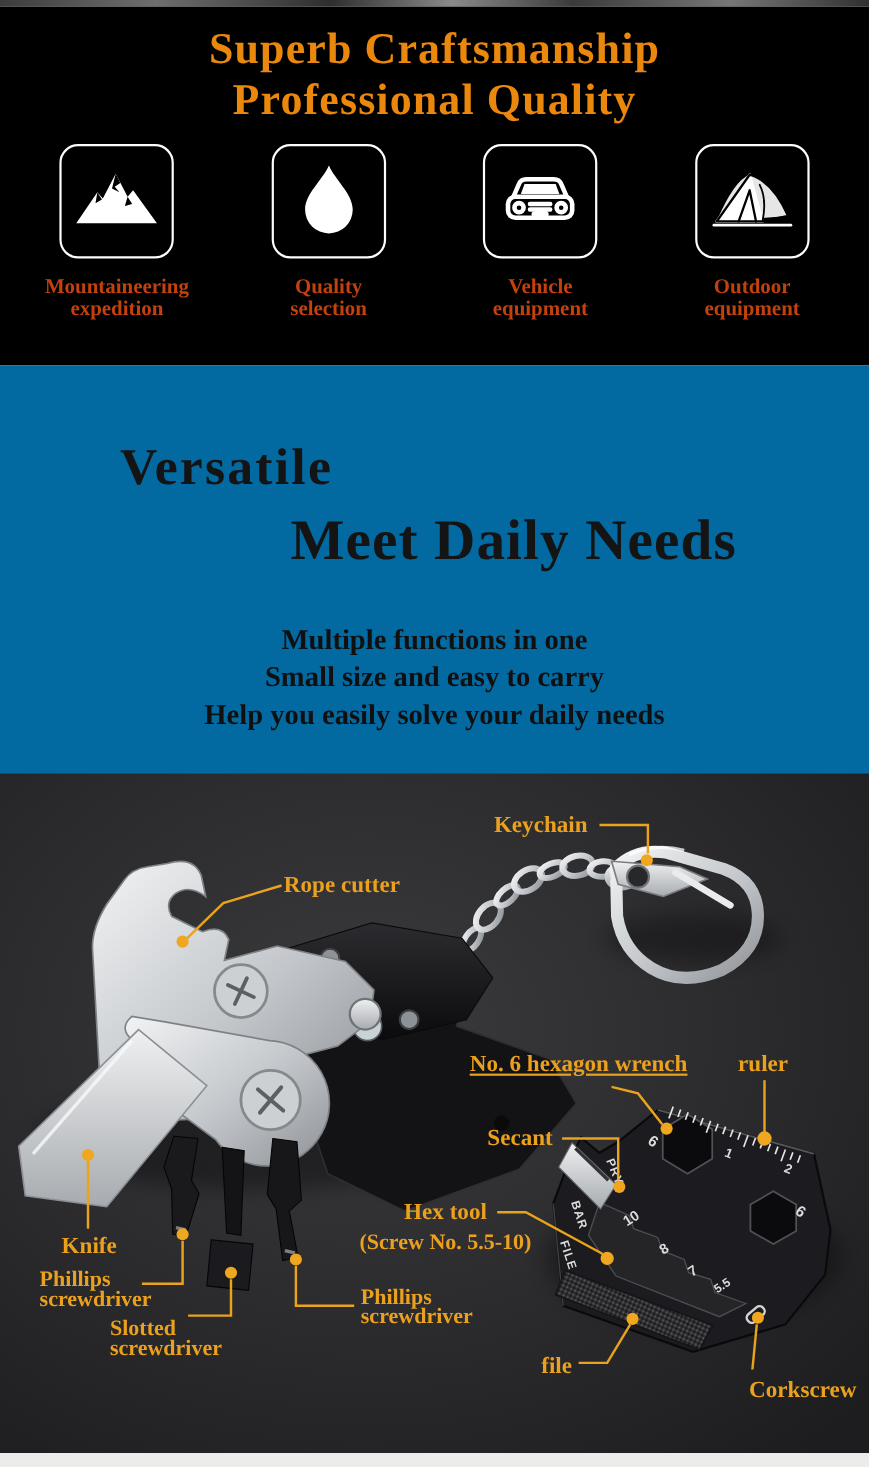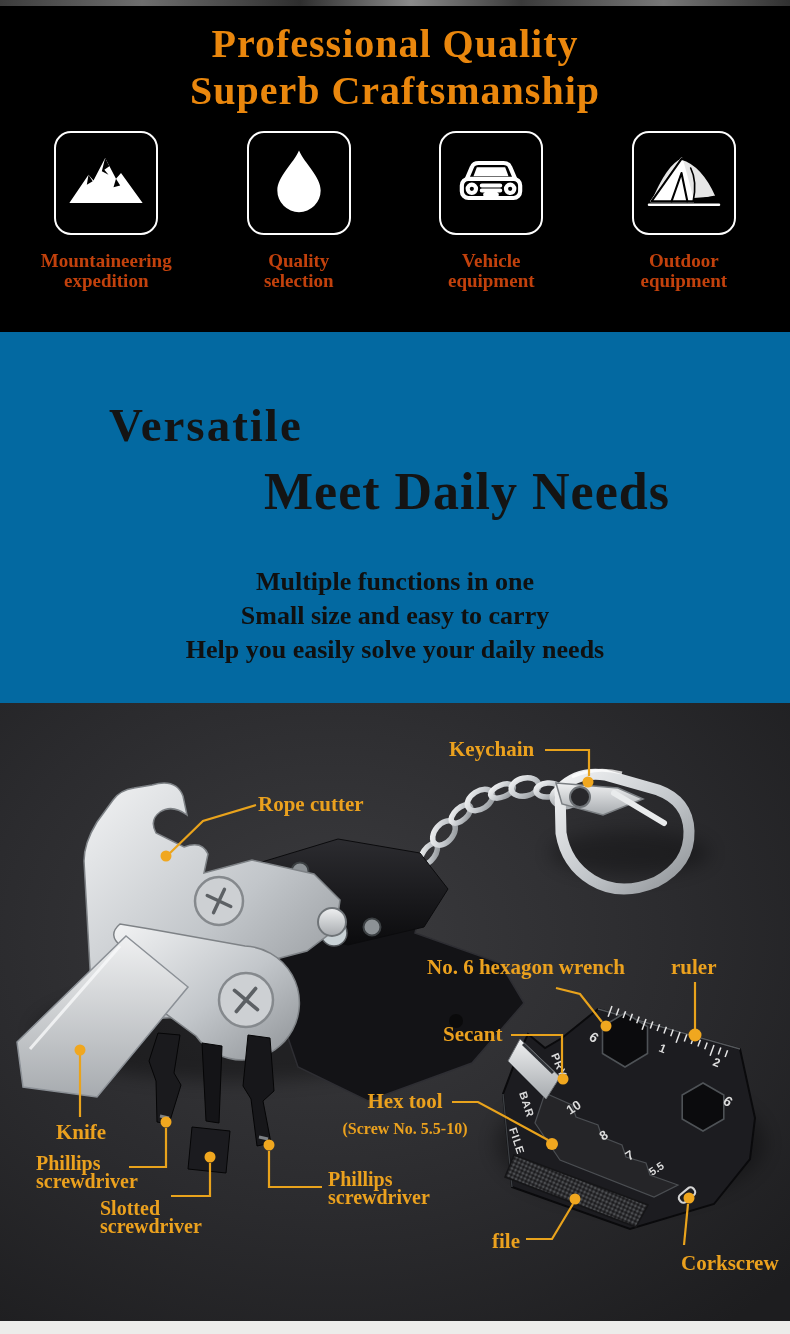--- a/index.html
+++ b/index.html
@@ -22,37 +22,37 @@
   .intro{position:absolute;top:332px;left:0;width:790px;height:371px;background:#0369a1;color:#141414;}
   .headline1{position:absolute;left:109px;top:66px;font-size:47px;font-weight:bold;letter-spacing:2px;}
   .headline2{position:absolute;left:264px;top:130px;font-size:52px;font-weight:bold;letter-spacing:1px;}
   .intro-sub{position:absolute;top:233px;left:0;width:790px;text-align:center;
     font-size:26px;font-weight:bold;line-height:34px;color:#101010;}
   
   .diagram{position:absolute;top:703px;left:0;width:790px;height:618px;background:#28282B;}
   .diagram svg.scene{position:absolute;left:0;top:0;}
   .ann{position:absolute;color:#EBA11E;font-weight:bold;font-size:21px;line-height:22px;
        white-space:nowrap;}
-  .ann .l2{font-size:16px;}
+  .ann .l2{font-size:20px;}
   .ann.two{line-height:18px;font-size:20px;}
   .hex-tool-label{width:180px;text-align:center;white-space:nowrap;}
   
   .bottom-strip{position:absolute;top:1321px;left:0;width:790px;height:13px;background:#ECECEA;}
 </style>
 </head>
 <body>
 
 <div class="page">
 
   <div class="top-strip"></div>
 
   <header class="hero">
     <div class="hero-title">
+      <div>Superb Craftsmanship</div>
       <div>Professional Quality</div>
-      <div>Superb Craftsmanship</div>
     </div>
     <div class="features">
       <div class="feature">
         <div class="icon-box">
           <svg viewBox="0 0 96 96">
             <path fill="#fff" d="M4 72 L27 38 L33 45 L47 18 L60 43 L66 36 L92 72 Z"></path>
             <path fill="#000" d="M47 18 L52 28 L46 32 L51 38 L43 34 Z"></path>
             <path fill="#000" d="M27 38 L32 46 L25 50 Z"></path>
             <path fill="#000" d="M60 43 L65 51 L57 53 Z"></path>
           </svg>
@@ -294,21 +294,21 @@
         <circle cx="689" cy="495" r="5.5"></circle>
         <circle cx="80" cy="347" r="5.5"></circle>
         <circle cx="166" cy="419" r="5.5"></circle>
         <circle cx="210" cy="454" r="5.5"></circle>
         <circle cx="269" cy="442" r="5.5"></circle>
       </g>
     </svg>
 
     <div class="ann" style="left:449px;top:35px;">Keychain</div>
     <div class="ann" style="left:258px;top:90px;">Rope cutter</div>
-    <div class="ann" style="left:427px;top:253px;">No. 6 hexagon wrench</div>
+    <div class="ann" style="left:427px;top:253px;text-decoration:underline;">No. 6 hexagon wrench</div>
     <div class="ann" style="left:671px;top:253px;">ruler</div>
     <div class="ann" style="left:443px;top:320px;">Secant</div>
     <div class="ann hex-tool-label" style="left:315px;top:387px;">
       <div>Hex tool</div>
       <div class="l2" style="margin-top:6px;">(Screw No. 5.5-10)</div>
     </div>
     <div class="ann" style="left:56px;top:418px;">Knife</div>
     <div class="ann two" style="left:36px;top:451px;">
       <div>Phillips</div>
       <div>screwdriver</div>

